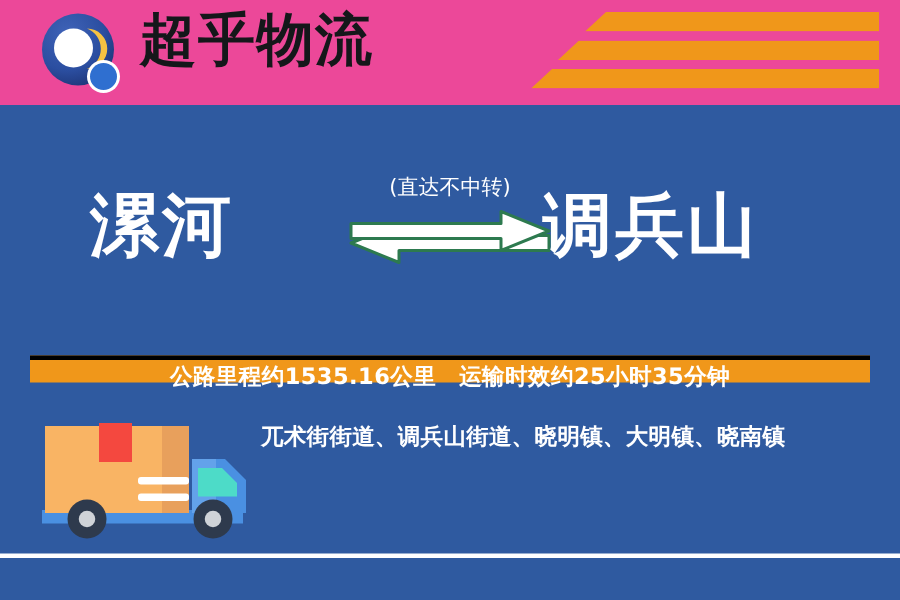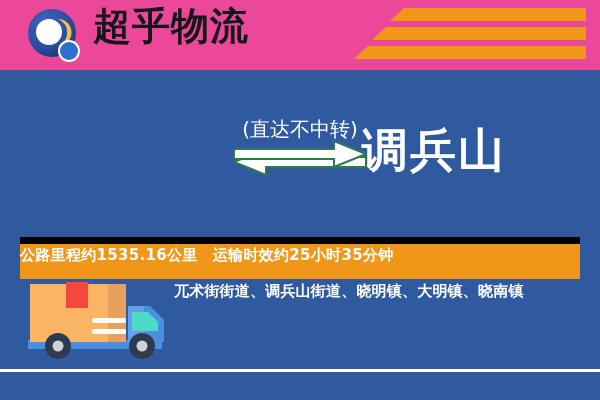--- a/index.html
+++ b/index.html
@@ -95,21 +95,21 @@
     position: absolute;
     left: 236px; top: 0;
     width: 128px;
     height: 100px;
   }
   .note-top {
     position: absolute;
     left: 0; top: 8px;
     width: 128px;
     text-align: center;
-    font-size: 20px;
+    font-size: 14px;
     color: #ffffff;
     white-space: nowrap;
     font-family: "DejaVu Sans", "Liberation Sans", sans-serif;
   }
   .note-bottom {
     position: absolute;
     left: 0; top: 74px;
     width: 128px;
     text-align: center;
     font-size: 14px;
@@ -121,24 +121,25 @@
     position: absolute;
     left: -4px; top: 30px;
     width: 136px; height: 40px;
   }
 
   
   .info-bar {
     position: absolute;
     left: 20px; top: 237px;
     width: 560px;
-    height: 42px;
+    height: 18px;
     background: #f0971a;
-    border-top: 7px solid #000000;
+    border-top: 3px solid #000000;
     box-sizing: border-box;
+    text-align: center;
     white-space: nowrap;
   }
   .info-bar-text {
     display: inline-block;
     font-size: 15px;
     font-weight: bold;
     color: #ffffff;
     line-height: 23px;
     letter-spacing: 0.3px;
     font-family: "DejaVu Sans", "Liberation Sans", sans-serif;
@@ -202,20 +203,21 @@
 
     <div class="stripe s1"></div>
     <div class="stripe s2"></div>
     <div class="stripe s3"></div>
   </div>
 
   <div class="body-blue"></div>
 
   <div class="route">
 
+    <div class="city origin">漯河</div>
 
     <div class="mid">
       <div class="note-top">(直达不中转)</div>
 
       <span class="arrow-wrap">
         <svg width="136" height="40" viewBox="0 0 136 40">
           <polygon points="2,24 34,11 34,19 134,19 134,29 34,29 34,37" fill="#ffffff" stroke="#2d7a4f" stroke-width="2" stroke-linejoin="round"></polygon>
           <polygon points="134,16 102,3 102,11 2,11 2,21 102,21 102,29" fill="#ffffff" stroke="#2d7a4f" stroke-width="2" stroke-linejoin="round"></polygon>
         </svg>
       </span>

